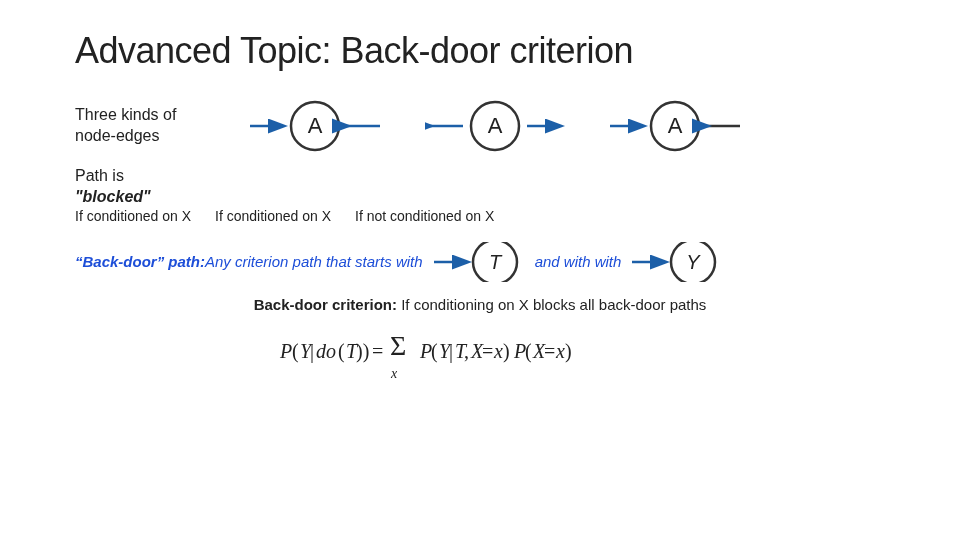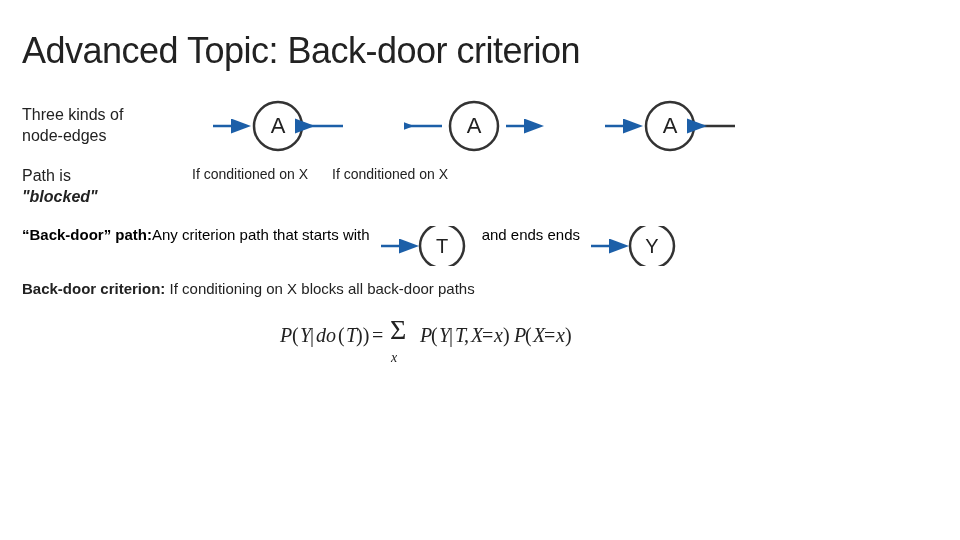--- a/index.html
+++ b/index.html
@@ -8,73 +8,76 @@
       height: 540px;
       background: #ffffff;
       font-family: 'Segoe UI', Arial, sans-serif;
       overflow: hidden;
       position: relative;
     }
 
     .slide {
       width: 960px;
       height: 540px;
-      padding: 30px 22px;
+      padding: 30px 75px;
       position: relative;
     }
 
     .title {
       font-size: 36px;
       font-weight: 300;
       color: #222;
       margin-bottom: 24px;
       letter-spacing: -0.5px;
     }
 
     .row1 {
       display: flex;
       align-items: center;
       margin-bottom: 10px;
-      gap: 16px;
+      gap: 0;
     }
 
     .label-col {
       width: 170px;
       font-size: 16px;
       color: #222;
       line-height: 1.3;
       flex-shrink: 0;
     }
 
     .node-group {
       display: flex;
       align-items: center;
       margin-right: 40px;
     }
 
     .caption-row {
       display: flex;
       align-items: flex-start;
       margin-bottom: 18px;
+      flex-direction: column;
     }
 
     
     .backdoor-row {
       display: flex;
-      align-items: flex-start;
+      align-items: center;
       margin-bottom: 14px;
       font-size: 15px;
-      color: #000000;
+      color: #1d4ed8;
+      font-style: italic;
     }
 
     
     .criterion-row {
       font-size: 15px;
       color: #222;
       margin-bottom: 10px;
+      text-align: center;
     }
 
     
     .formula-container {
       display: flex;
       justify-content: center;
       margin-top: 8px;
     }
 
   </style>
@@ -155,38 +158,39 @@
     </div>
   </div>
 
   <div class="caption-row">
     <div class="label-col">
       <span class="bold-italic">Path is<br><span style="font-weight:700;font-style:italic">"blocked"</span></span>
     </div>
     <div style="display:flex; gap:0; flex:1;">
       <div style="width:140px; font-size:14px; color:#222;">If conditioned on X</div>
       <div style="width:140px; font-size:14px; color:#222; margin-left:0px;">If conditioned on X</div>
+      <div style="width:200px; font-size:14px; color:#222; margin-left:0px;">If not conditioned on X</div>
     </div>
   </div>
 
   <div class="backdoor-row">
     <span style="font-weight:700;">“Back-door” path:</span>
     <span> Any criterion path that starts with</span>
 
     <svg width="100" height="40" style="margin: 0 6px;">
       <defs>
         <marker id="arrowRT" markerWidth="8" markerHeight="8" refX="6" refY="3" orient="auto">
           <path d="M0,0 L0,6 L8,3 z" fill="#1c5fa8"></path>
         </marker>
       </defs>
       <line x1="5" y1="20" x2="38" y2="20" stroke="#1c5fa8" stroke-width="2.5" marker-end="url(#arrowRT)"></line>
       <circle cx="66" cy="20" r="22" fill="white" stroke="#333" stroke-width="2.5"></circle>
       <text x="66" y="27" text-anchor="middle" font-size="20" fill="#222">T</text>
     </svg>
-    <span>and ends ends</span>
+    <span>and with with</span>
 
     <svg width="100" height="40" style="margin: 0 6px;">
       <defs>
         <marker id="arrowRY" markerWidth="8" markerHeight="8" refX="6" refY="3" orient="auto">
           <path d="M0,0 L0,6 L8,3 z" fill="#1c5fa8"></path>
         </marker>
       </defs>
       <line x1="5" y1="20" x2="38" y2="20" stroke="#1c5fa8" stroke-width="2.5" marker-end="url(#arrowRY)"></line>
       <circle cx="66" cy="20" r="22" fill="white" stroke="#333" stroke-width="2.5"></circle>
       <text x="66" y="27" text-anchor="middle" font-size="20" fill="#222">Y</text>

